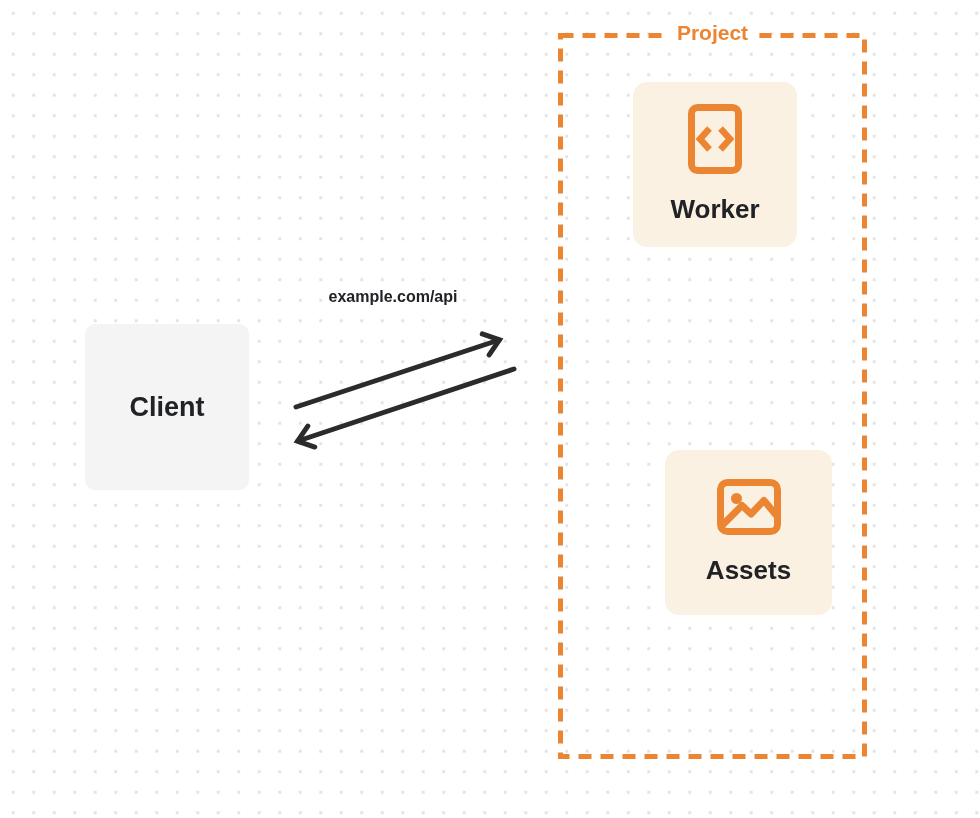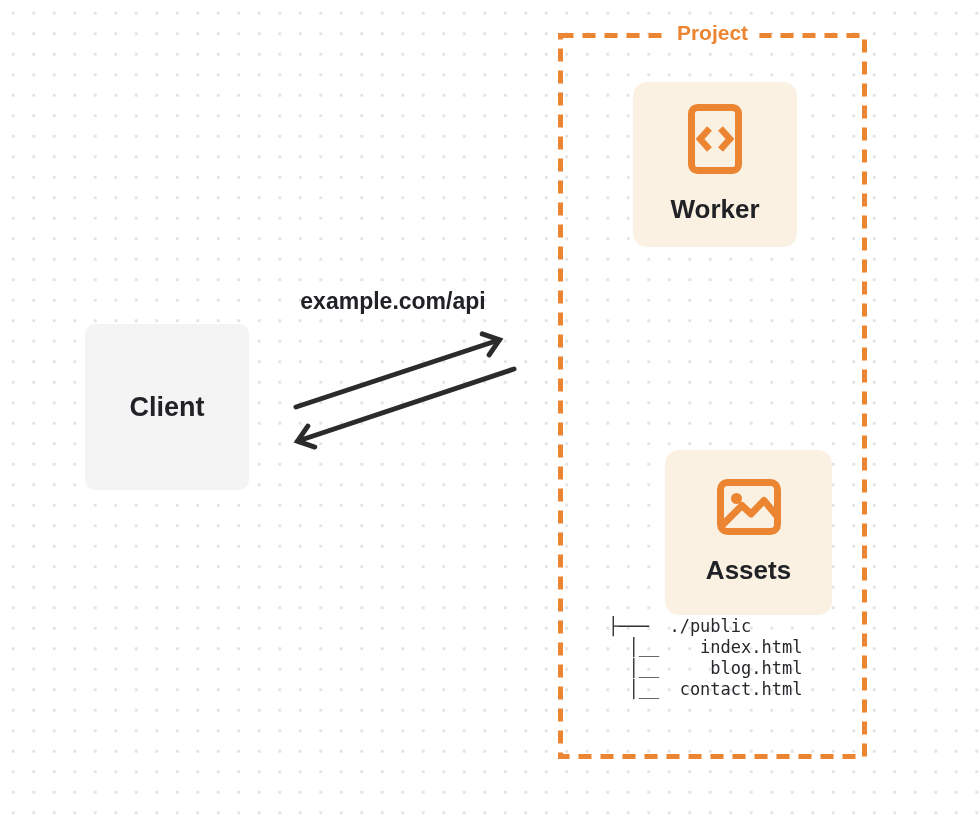--- a/index.html
+++ b/index.html
@@ -32,21 +32,21 @@
     background: var(--client-bg);
     border-radius: 10px;
     display: flex; align-items: center; justify-content: center;
   }
   .client-box .box-label { font-weight: bold; font-size: 27px; }
 
   
   .api-label {
     position: absolute; left: 393px; top: 288px;
     transform: translateX(-50%);
-    font-weight: bold; font-size: 23px;
+    font-weight: bold; font-size: 16px;
     white-space: nowrap;
   }
 
   
   svg.arrows { position: absolute; left: 0; top: 0; }
   .arrow-line { stroke: var(--arrow); stroke-width: 5; stroke-linecap: round; fill: none; }
   .arrow-head { stroke: var(--arrow); fill: none; }
 
   
   .project {
@@ -132,18 +132,14 @@
     <div class="card assets">
       <svg width="64" height="56" viewBox="0 0 64 56">
         <rect class="icon-stroke" x="3.5" y="3.5" width="57" height="49" rx="7" stroke-width="7"></rect>
         <circle class="icon-fill" cx="19.5" cy="19.5" r="5.5"></circle>
         <path class="icon-stroke" d="M5.5 46 L25 26.5 L34 35 L47 21.5 L59.5 36.5" stroke-width="7" stroke-linejoin="round"></path>
       </svg>
       <span class="card-label">Assets</span>
     </div>
   </div>
 
-  <pre class="file-tree">├───  ./public
-  │__    index.html
-  │__     blog.html
-  │__  contact.html</pre>
 
 </div>
 
 </body></html>

